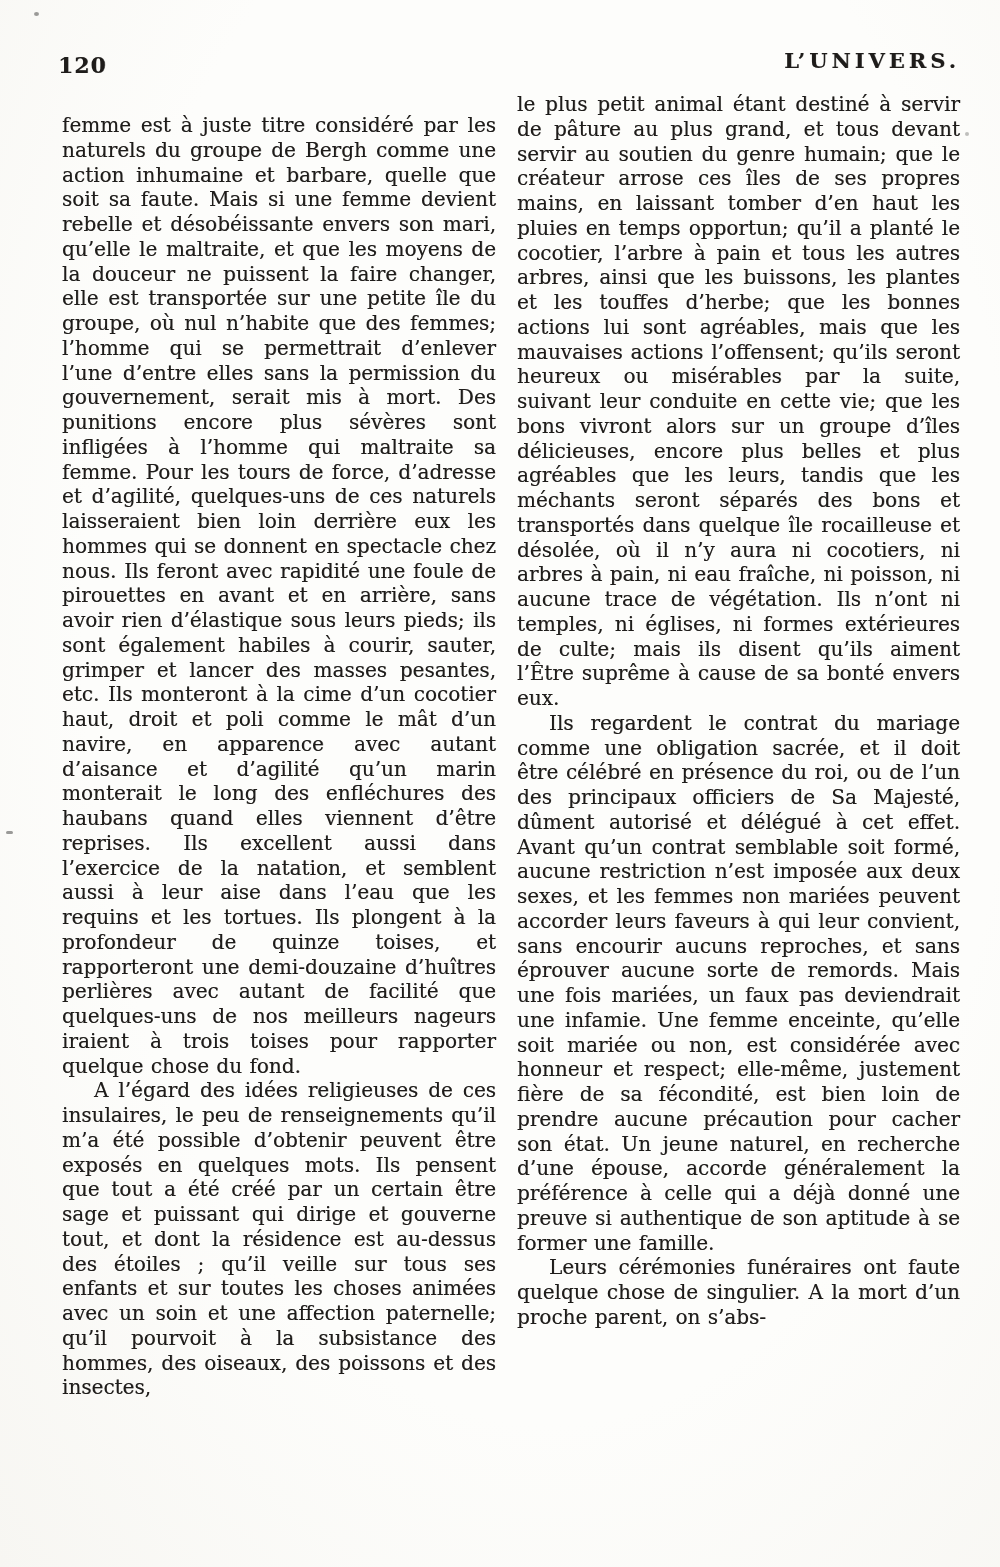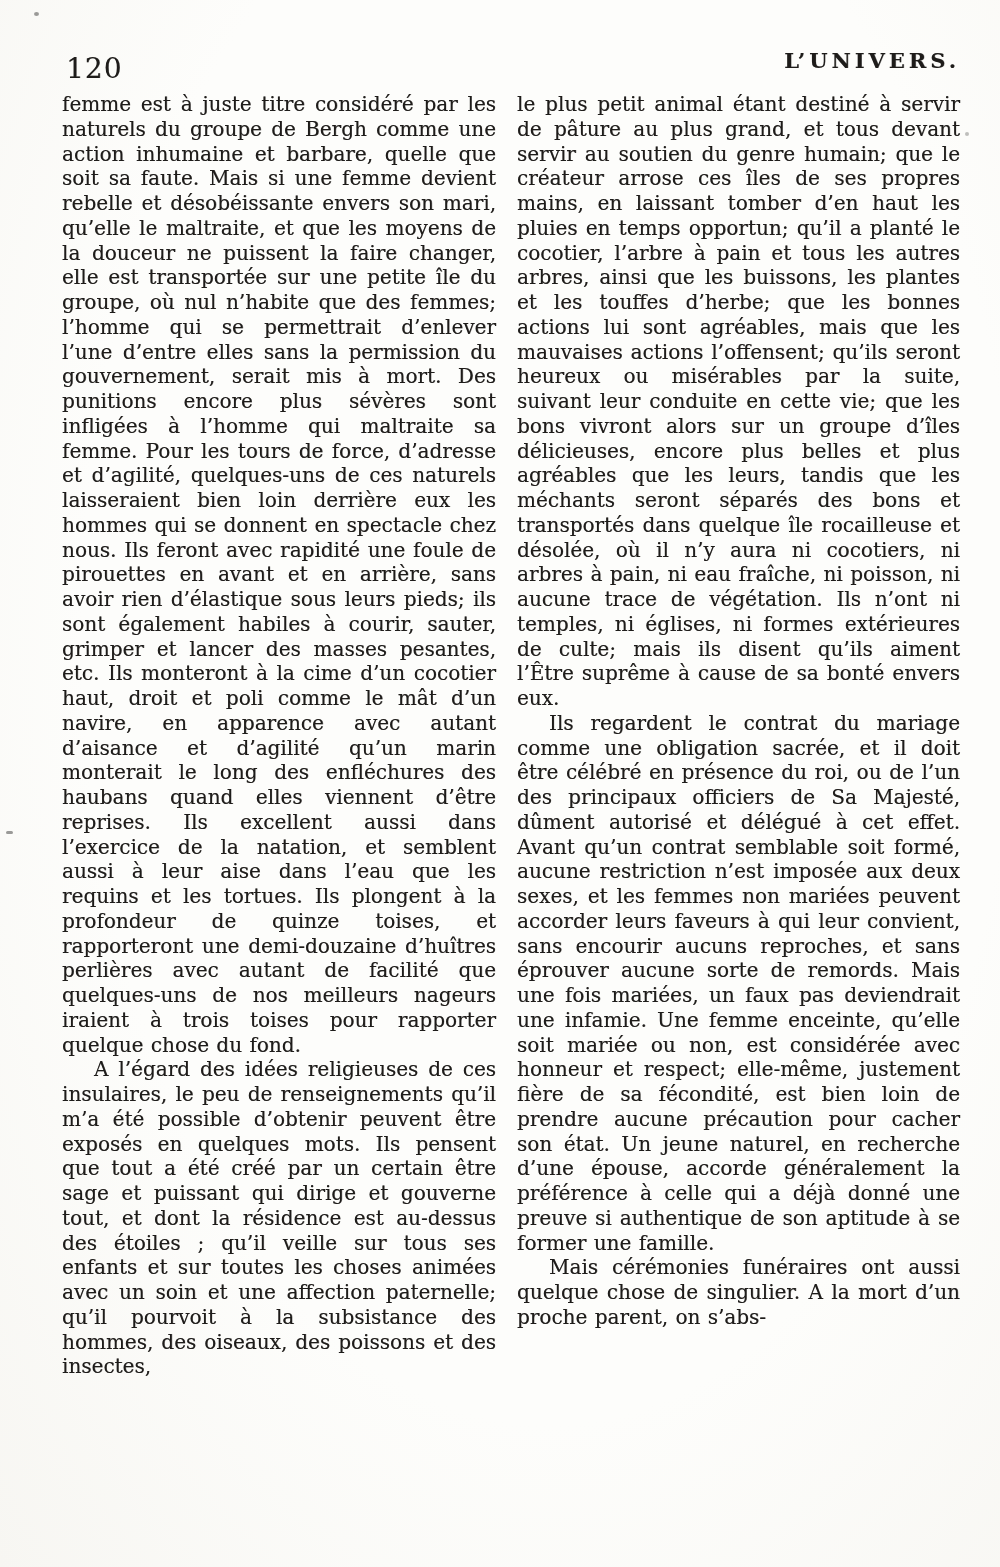--- a/index.html
+++ b/index.html
@@ -13,23 +13,23 @@
     height: 1567px;
     margin: 0 auto;
     background: radial-gradient(ellipse at 55% 40%, #fdfdfb 60%, #f7f6f2 100%);
     overflow: hidden;
     font-family: "DejaVu Serif", "Liberation Serif", serif;
     color: #1e1c1a;
   }
   .page-number {
     position: absolute;
     top: 52px;
-    left: 66px;
-    font-size: 28px;
-    font-weight: normal;
+    left: 58px;
+    font-size: 22px;
+    font-weight: bold;
     letter-spacing: 1px;
     text-shadow: 0.4px 0.4px 0.6px rgba(20,20,20,0.45);
   }
   .running-title {
     position: absolute;
     top: 48px;
     left: 60px;
     width: 900px;
     text-align: right;
     font-size: 21px;
@@ -45,21 +45,21 @@
     display: flex;
     gap: 21px;
   }
   .col {
     text-align: justify;
     font-size: 20px;
     line-height: 24.75px;
     word-spacing: 1px;
     text-shadow: 0.35px 0.35px 0.55px rgba(25,22,20,0.5);
   }
-  .col-left  { width: 434px; }
+  .col-left  { width: 434px; margin-top: 21px; }
   .col-right { width: 443px; }
   .col p { margin: 0; }
   .col p.indent { text-indent: 1.6em; }
   .speck {
     position: absolute;
     background: #4a4a48;
     border-radius: 50%;
     opacity: 0.55;
   }
   .speck-dot   { width: 5px; height: 4px; top: 12px;  left: 34px; }
@@ -82,17 +82,17 @@
   <div class="columns">
 
     <div class="col col-left">
       <p>femme est à juste titre considéré par les naturels du groupe de Bergh comme une action inhumaine et barbare, quelle que soit sa faute. Mais si une femme devient rebelle et désobéissante envers son mari, qu’elle le maltraite, et que les moyens de la douceur ne puissent la faire changer, elle est transportée sur une petite île du groupe, où nul n’habite que des femmes; l’homme qui se permettrait d’enlever l’une d’entre elles sans la permission du gouvernement, serait mis à mort. Des punitions encore plus sévères sont infligées à l’homme qui maltraite sa femme. Pour les tours de force, d’adresse et d’agilité, quelques-uns de ces naturels laisseraient bien loin derrière eux les hommes qui se donnent en spectacle chez nous. Ils feront avec rapidité une foule de pirouettes en avant et en arrière, sans avoir rien d’élastique sous leurs pieds; ils sont également habiles à courir, sauter, grimper et lancer des masses pesantes, etc. Ils monteront à la cime d’un cocotier haut, droit et poli comme le mât d’un navire, en apparence avec autant d’aisance et d’agilité qu’un marin monterait le long des enfléchures des haubans quand elles viennent d’être reprises. Ils excellent aussi dans l’exercice de la natation, et semblent aussi à leur aise dans l’eau que les requins et les tortues. Ils plongent à la profondeur de quinze toises, et rapporteront une demi-douzaine d’huîtres perlières avec autant de facilité que quelques-uns de nos meilleurs nageurs iraient à trois toises pour rapporter quelque chose du fond.</p>
       <p class="indent">A l’égard des idées religieuses de ces insulaires, le peu de renseignements qu’il m’a été possible d’obtenir peuvent être exposés en quelques mots. Ils pensent que tout a été créé par un certain être sage et puissant qui dirige et gouverne tout, et dont la résidence est au-dessus des étoiles ; qu’il veille sur tous ses enfants et sur toutes les choses animées avec un soin et une affection paternelle; qu’il pourvoit à la subsistance des hommes, des oiseaux, des poissons et des insectes,</p>
     </div>
 
     <div class="col col-right">
       <p>le plus petit animal étant destiné à servir de pâture au plus grand, et tous devant servir au soutien du genre humain; que le créateur arrose ces îles de ses propres mains, en laissant tomber d’en haut les pluies en temps opportun; qu’il a planté le cocotier, l’arbre à pain et tous les autres arbres, ainsi que les buissons, les plantes et les touffes d’herbe; que les bonnes actions lui sont agréables, mais que les mauvaises actions l’offensent; qu’ils seront heureux ou misérables par la suite, suivant leur conduite en cette vie; que les bons vivront alors sur un groupe d’îles délicieuses, encore plus belles et plus agréables que les leurs, tandis que les méchants seront séparés des bons et transportés dans quelque île rocailleuse et désolée, où il n’y aura ni cocotiers, ni arbres à pain, ni eau fraîche, ni poisson, ni aucune trace de végétation. Ils n’ont ni temples, ni églises, ni formes extérieures de culte; mais ils disent qu’ils aiment l’Être suprême à cause de sa bonté envers eux.</p>
       <p class="indent">Ils regardent le contrat du mariage comme une obligation sacrée, et il doit être célébré en présence du roi, ou de l’un des principaux officiers de Sa Majesté, dûment autorisé et délégué à cet effet. Avant qu’un contrat semblable soit formé, aucune restriction n’est imposée aux deux sexes, et les femmes non mariées peuvent accorder leurs faveurs à qui leur convient, sans encourir aucuns reproches, et sans éprouver aucune sorte de remords. Mais une fois mariées, un faux pas deviendrait une infamie. Une femme enceinte, qu’elle soit mariée ou non, est considérée avec honneur et respect; elle-même, justement fière de sa fécondité, est bien loin de prendre aucune précaution pour cacher son état. Un jeune naturel, en recherche d’une épouse, accorde généralement la préférence à celle qui a déjà donné une preuve si authentique de son aptitude à se former une famille.</p>
-      <p class="indent">Mais cérémonies funéraires ont aussi quelque chose de singulier. A la mort d’un proche parent, on s’abs-</p>
+      <p class="indent">Leurs cérémonies funéraires ont faute quelque chose de singulier. A la mort d’un proche parent, on s’abs-</p>
     </div>
 
   </div>
 </div>
 
 </body></html>

